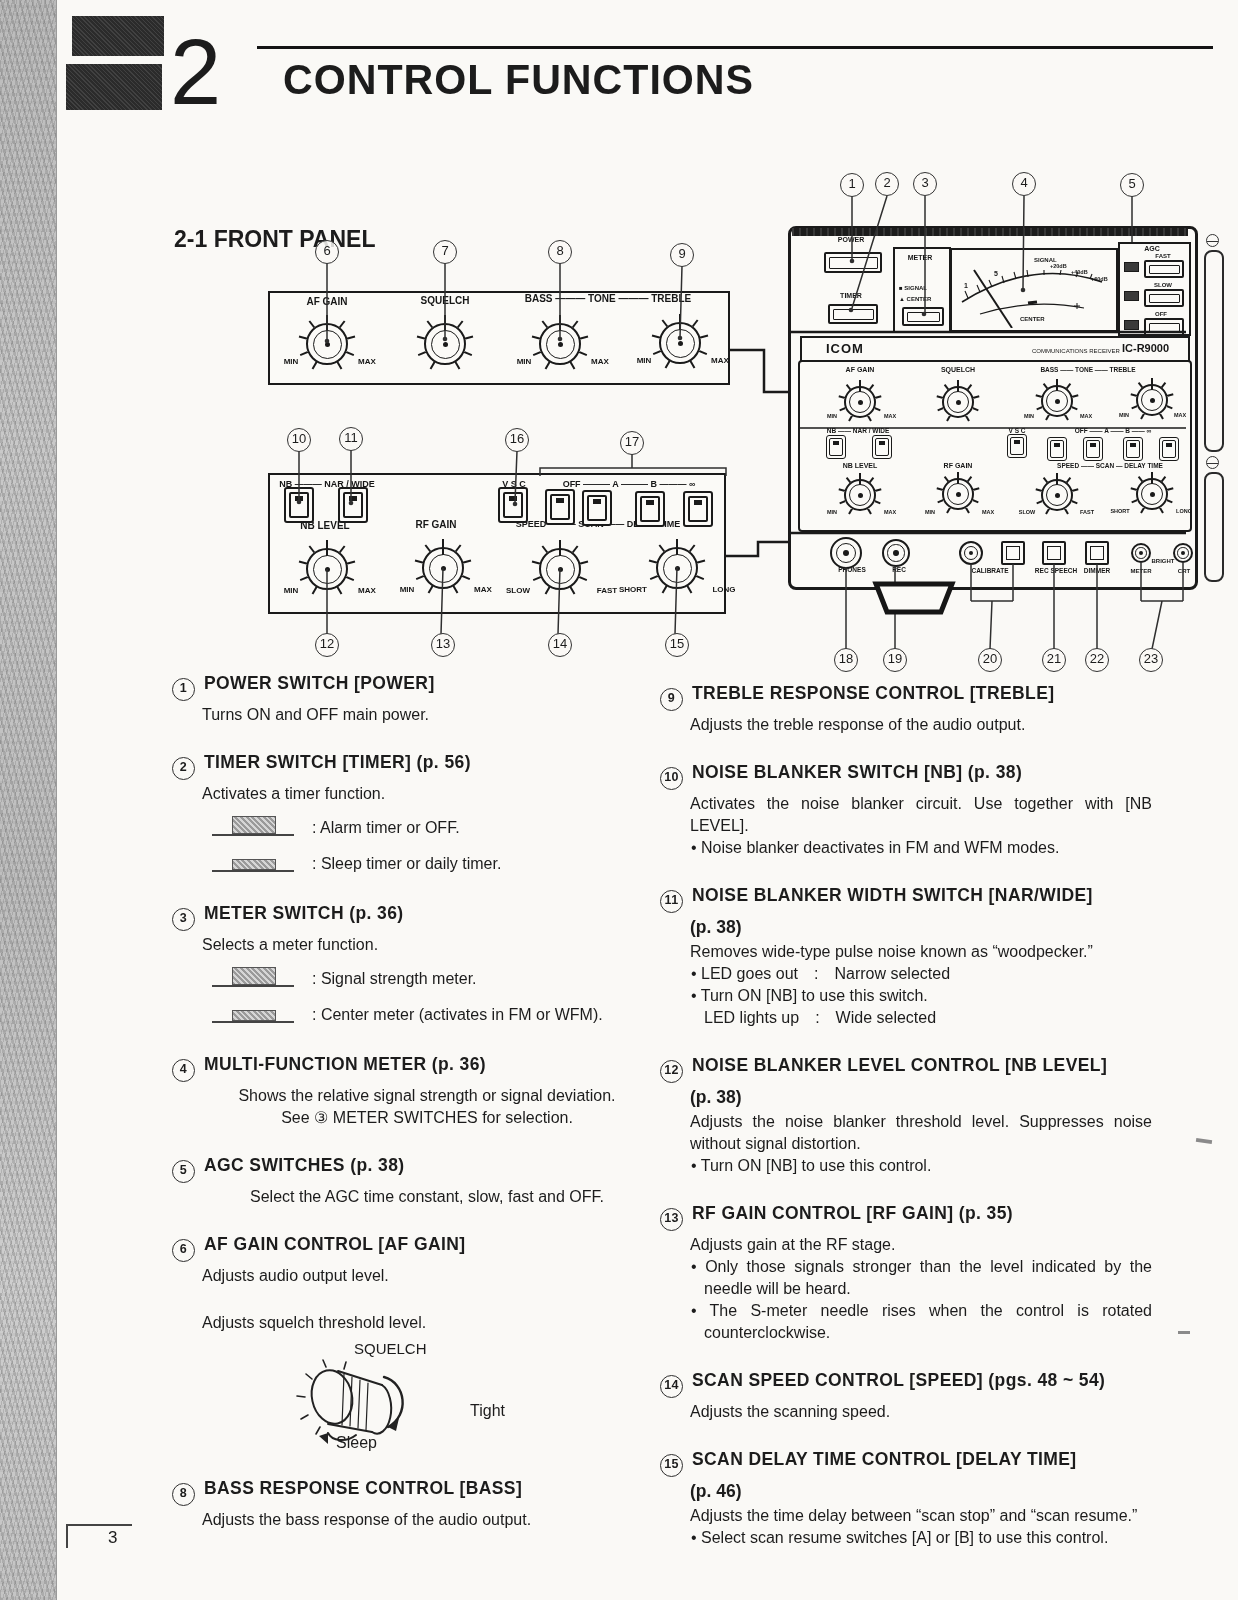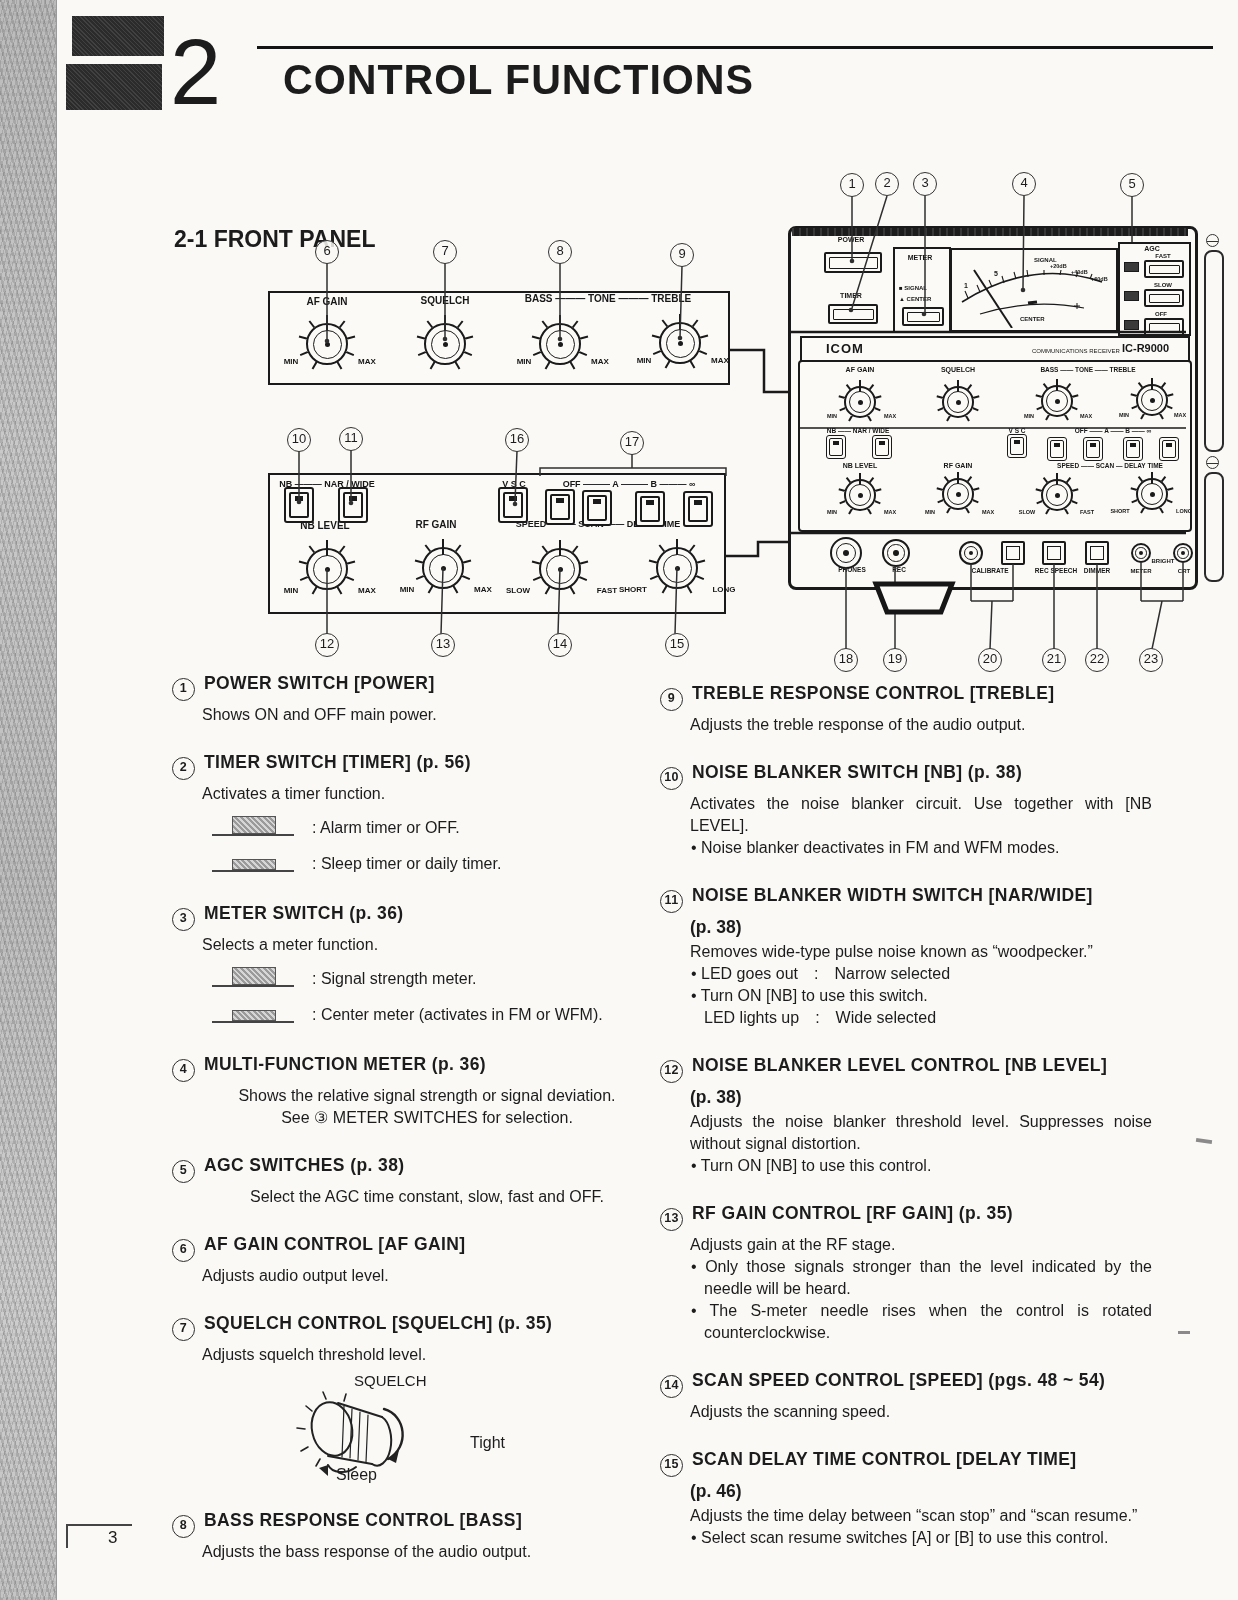--- a/index.html
+++ b/index.html
@@ -551,21 +551,21 @@
   <div class="co" style="left:846px;top:660px">18</div>
   <div class="co" style="left:895px;top:660px">19</div>
   <div class="co" style="left:990px;top:660px">20</div>
   <div class="co" style="left:1054px;top:660px">21</div>
   <div class="co" style="left:1097px;top:660px">22</div>
   <div class="co" style="left:1151px;top:660px">23</div>
 
   <div id="col-left" class="col">
     <section class="item">
       <h3 class="ititle"><span class="cnum">1</span><span>POWER SWITCH [POWER]</span></h3>
-      <p class="body">Shows ON and OFF main power.</p>
+      <p class="body">Turns ON and OFF main power.</p>
     </section>
     <section class="item">
       <h3 class="ititle"><span class="cnum">2</span><span>TIMER SWITCH [TIMER] (p. 56)</span></h3>
       <p class="body">Activates a timer function.</p>
       <div class="legend"><span class="lic up"></span><span>: Alarm timer or OFF.</span></div>
       <div class="legend"><span class="lic dn"></span><span>: Sleep timer or daily timer.</span></div>
     </section>
     <section class="item">
       <h3 class="ititle"><span class="cnum">3</span><span>METER SWITCH (p. 36)</span></h3>
       <p class="body">Selects a meter function.</p>
@@ -579,21 +579,20 @@
     </section>
     <section class="item">
       <h3 class="ititle"><span class="cnum">5</span><span>AGC SWITCHES (p. 38)</span></h3>
       <p class="body nj">Select the AGC time constant, slow, fast and OFF.</p>
     </section>
     <section class="item">
       <h3 class="ititle"><span class="cnum">6</span><span>AF GAIN CONTROL [AF GAIN]</span></h3>
       <p class="body">Adjusts audio output level.</p>
     </section>
     <section class="item">
-      <h3 class="ititle"><span class="cnum">7</span><span>SQUELCH CONTROL [SQUELCH] (p. 35)</span></h3>
       <p class="body">Adjusts squelch threshold level.</p>
       <div class="sqfig">
         <div class="figlabel">SQUELCH</div>
         <svg class="sqsvg" width="150" height="88" viewBox="0 0 150 88">
           <g fill="none" stroke="#222" stroke-width="2" stroke-linecap="round">
             <ellipse cx="40" cy="41" rx="20" ry="27" transform="rotate(-12 40 41)"></ellipse>
             <path d="M46,15 L90,29"></path>
             <path d="M36,68 L80,76"></path>
             <path d="M90,29 a13,23 0 0 1 -10,47"></path>
             <path d="M52,18 l-2,51 M60,21 l-2,49 M68,24 l-2,48 M76,27 l-2,47" stroke-width="1.2"></path>

